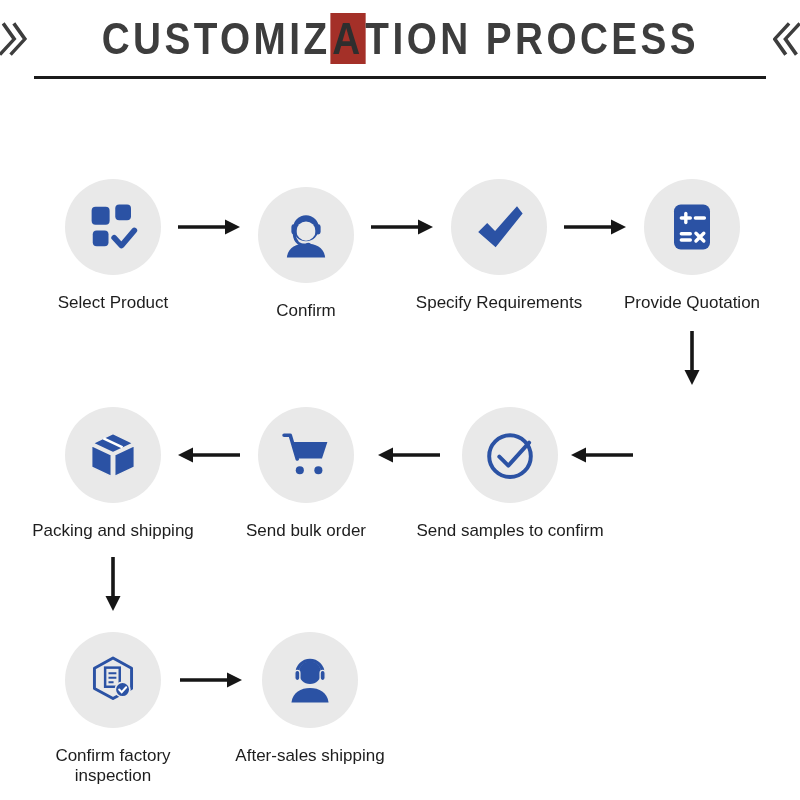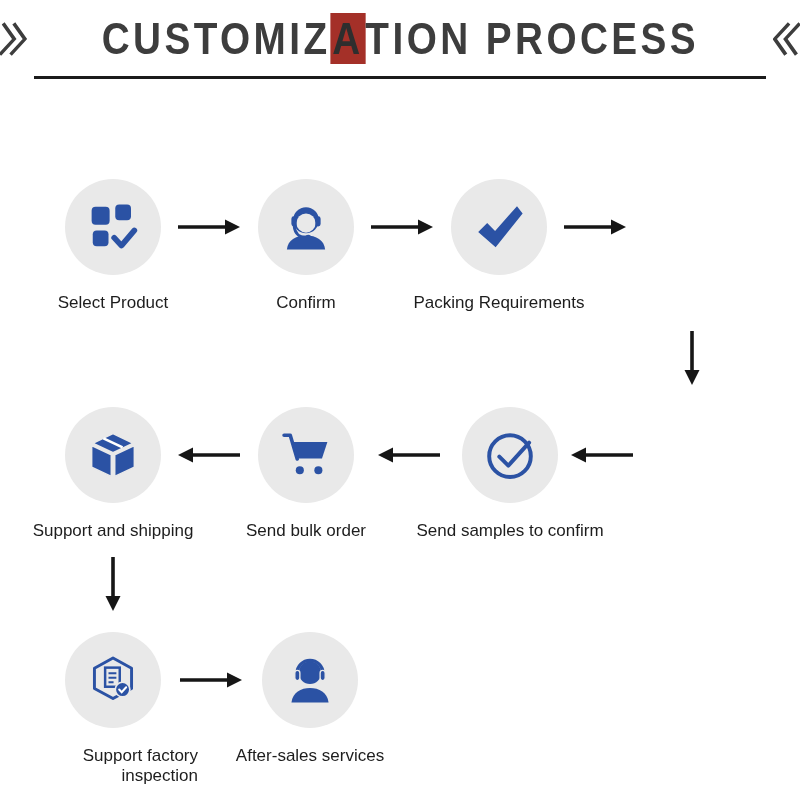--- a/index.html
+++ b/index.html
@@ -22,21 +22,21 @@
   .hl{background:var(--highlight-bg);padding:0 2px;color:#2e2e2e}
   .mark{width:32px;height:42px;transform:skewX(-6deg)}
   .divider{position:absolute;top:76px;left:34px;width:732px;height:3px;background:#1b1b1b}
 
   
   .step{position:absolute;width:190px;display:flex;flex-direction:column;align-items:center}
   .circle{width:96px;height:96px;border-radius:50%;background:var(--circle-bg);
           display:flex;align-items:center;justify-content:center}
   .icon{width:54px;height:54px;color:var(--blue)}
   .label{margin-top:18px;font-size:17px;color:#1d1d1d;white-space:nowrap;
-         text-align:right;line-height:1.18}
+         text-align:center;line-height:1.18}
   .step.wrap .label{white-space:normal;width:170px}
 
   
   .arrow{position:absolute}
   .flip{transform:scaleX(-1)}
 
   
   .fb{fill:var(--blue)} .sb{stroke:var(--blue)} .nf{fill:none}
   .fw{fill:#fff} .sw{stroke:#fff}
   .fbg{fill:var(--circle-bg)} .sbg{stroke:var(--circle-bg)}
@@ -70,44 +70,61 @@
       <svg class="icon" viewBox="0 0 48 48">
         <rect class="fb" x="5" y="6" width="16" height="16" rx="3.5"></rect>
         <rect class="fb" x="26" y="4" width="14" height="14" rx="3.5"></rect>
         <rect class="fb" x="6" y="27" width="14" height="14" rx="3.5"></rect>
         <path class="nf sb" d="M25 33.5l6.5 7L43 27" stroke-width="5" stroke-linecap="round" stroke-linejoin="round"></path>
       </svg>
     </div>
     <div class="label">Select Product</div>
   </div>
 
-  <div class="step" style="left:211px;top:179px">
+  <div class="step" style="left:211px;top:187px">
     <div class="circle">
       <svg class="icon" viewBox="0 0 48 48">
         <circle class="fb" cx="24" cy="18" r="11.5"></circle>
         <circle class="fbg" cx="24" cy="20.5" r="8.5"></circle>
         <rect class="fb" x="11" y="14.5" width="4.5" height="9" rx="2.2"></rect>
         <rect class="fb" x="32.5" y="14.5" width="4.5" height="9" rx="2.2"></rect>
         <path class="nf sb" d="M13.5 23c.5 7 5 10.5 11 10.5" stroke-width="2.6"></path>
         <circle class="fb" cx="26" cy="33.5" r="2.6"></circle>
         <path class="fb" d="M7 44c.8-8.5 8-12.5 17-12.5S40.2 35.5 41 44z"></path>
       </svg>
     </div>
     <div class="label">Confirm</div>
   </div>
 
   <div class="step" style="left:404px;top:179px">
     <div class="circle">
       <svg class="icon" viewBox="0 0 48 48">
         <path class="fb" d="M5.5 28.5 L13.5 20.5 L20.5 27.5 L40 5.5 L45 12 L21 42 Z"></path>
       </svg>
     </div>
-    <div class="label">Packing Requirements</div>
-  </div>
-
+    <div class="label">Specify Requirements</div>
+  </div>
+
+  <div class="step" style="left:597px;top:179px">
+    <div class="circle">
+      <svg class="icon" viewBox="0 0 48 48">
+        <rect class="fb" x="8" y="4" width="32" height="40" rx="6"></rect>
+        <g class="nf sw" stroke-width="3" stroke-linecap="round">
+          <path d="M14.5 16h8"></path>
+            <path d="M18.5 12v8"></path>
+          <path d="M27 16h8"></path>
+          <path d="M14.5 30h8"></path>
+            <path d="M14.5 35.5h8"></path>
+          <path d="M27.5 29.5l7 7"></path>
+            <path d="M34.5 29.5l-7 7"></path>
+        </g>
+      </svg>
+    </div>
+    <div class="label">Provide Quotation</div>
+  </div>
 
 
   <div class="step" style="left:415px;top:407px">
     <div class="circle">
       <svg class="icon" viewBox="0 0 48 48">
         <circle class="nf sb" cx="24" cy="25" r="18.5" stroke-width="3.5"></circle>
         <path class="nf sb" d="M14.5 25.5l8 8L41 13" stroke-width="3.5" stroke-linecap="round" stroke-linejoin="round"></path>
       </svg>
     </div>
     <div class="label">Send samples to confirm</div>
@@ -129,51 +146,51 @@
     <div class="circle">
       <svg class="icon" viewBox="0 0 48 48">
         <g class="fb sbg" stroke-width="1.4" stroke-linejoin="round">
           <path d="M24 5l18 8.5L24 22 6 13.5z"></path>
           <path d="M5 15.5l17.5 8.2V43L5 34.8z"></path>
           <path d="M43 15.5l-17.5 8.2V43L43 34.8z"></path>
         </g>
         <path class="nf sw" d="M15.5 9.2l17 8" stroke-width="2.4"></path>
       </svg>
     </div>
-    <div class="label">Support and shipping</div>
+    <div class="label">Packing and shipping</div>
   </div>
 
   <div class="step wrap" style="left:18px;top:632px">
     <div class="circle">
       <svg class="icon" viewBox="0 0 48 48">
         <path class="nf sb" d="M24 4.5l16.5 9v18L24 40.5l-16.5-9v-18z" stroke-width="2.6" stroke-linejoin="round"></path>
         <rect class="nf sb" x="17" y="13" width="13" height="17" stroke-width="2.2"></rect>
         <g class="nf sb" stroke-width="1.8">
           <path d="M20 18h7"></path>
             <path d="M20 22h7"></path>
             <path d="M20 26h4.5"></path>
         </g>
         <circle class="fb sbg" cx="32.5" cy="32.5" r="6.5" stroke-width="1.5"></circle>
         <path class="nf sw" d="M29.5 32.5l2.2 2.3 4-4.3" stroke-width="1.8" stroke-linecap="round"></path>
       </svg>
     </div>
-    <div class="label">Support factory inspection</div>
+    <div class="label">Confirm factory inspection</div>
   </div>
 
   <div class="step" style="left:215px;top:632px">
     <div class="circle">
       <svg class="icon" viewBox="0 0 48 48">
         <circle class="fb" cx="24" cy="17.5" r="10"></circle>
         <path class="fb" d="M7.5 44c1-9 8.5-13 16.5-13s15.5 4 16.5 13z"></path>
         <path class="nf sb" d="M12.5 18a11.5 11.5 0 0 1 23 0" stroke-width="3"></path>
         <rect class="fb sbg" x="10.5" y="15.5" width="4.5" height="9" rx="2.2" stroke-width="1.2"></rect>
         <rect class="fb sbg" x="33" y="15.5" width="4.5" height="9" rx="2.2" stroke-width="1.2"></rect>
       </svg>
     </div>
-    <div class="label">After-sales services</div>
+    <div class="label">After-sales shipping</div>
   </div>
 
   <svg class="arrow" style="left:177px;top:218px" width="64" height="18" viewBox="0 0 64 18">
     <line class="sa" x1="1" y1="9" x2="50" y2="9" stroke-width="3.6"></line>
     <polygon class="fa" points="48,1.5 63,9 48,16.5"></polygon>
   </svg>
   <svg class="arrow" style="left:370px;top:218px" width="64" height="18" viewBox="0 0 64 18">
     <line class="sa" x1="1" y1="9" x2="50" y2="9" stroke-width="3.6"></line>
     <polygon class="fa" points="48,1.5 63,9 48,16.5"></polygon>
   </svg>

